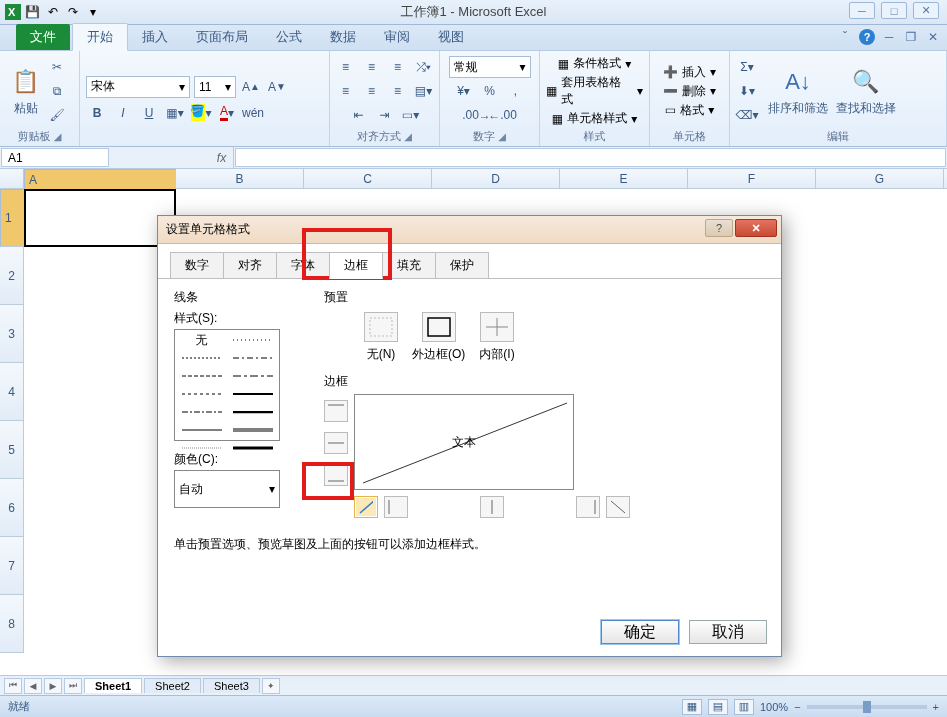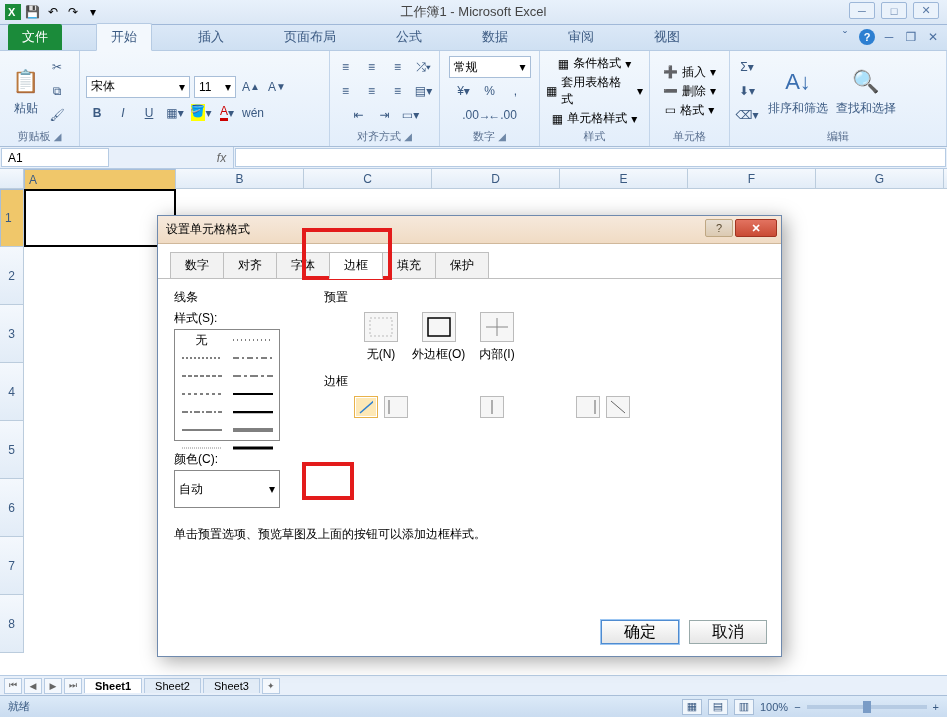--- a/index.html
+++ b/index.html
@@ -7,21 +7,21 @@
 
 
 .titlebar { height: 25px; background: linear-gradient(#e8f1fb, #dbe7f5); border-bottom: 1px solid #a0b8d8; display: flex; align-items: center; position: relative; }
 .qat { display: flex; align-items: center; gap: 2px; padding-left: 4px; }
 .qat .ico { width: 18px; height: 18px; display: flex; align-items: center; justify-content: center; font-size: 12px; }
 .title { position: absolute; left: 0; right: 0; text-align: center; font-size: 13px; color: #444; pointer-events: none; }
 .winbtns { position: absolute; right: 8px; top: 2px; display: flex; gap: 6px; }
 .winbtn { width: 26px; height: 17px; border: 1px solid #9db7d8; border-radius: 2px; background: #eaf2fb; display: flex; align-items: center; justify-content: center; font-size: 11px; color: #5a7aa6; }
 
 
-.ribbon-tabs { height: 26px; background: linear-gradient(#dbe8f7, #cfe0f2); border-bottom: 1px solid #b6cbe3; display: flex; align-items: flex-end; padding-left: 8px; position: relative; gap: 32px; }
+.ribbon-tabs { height: 26px; background: linear-gradient(#dbe8f7, #cfe0f2); border-bottom: 1px solid #b6cbe3; display: flex; align-items: flex-end; padding-left: 16px; position: relative; }
 .file-tab { background: #1b8b3a; color: #fff; padding: 4px 14px; font-size: 13px; border-radius: 2px 2px 0 0; margin-right: 2px; }
 .rtab { padding: 4px 14px; font-size: 13px; color: #3b5a82; cursor: pointer; }
 .rtab.active { background: #f3f8fd; border: 1px solid #b6cbe3; border-bottom: 1px solid #f3f8fd; border-radius: 2px 2px 0 0; margin-bottom: -1px; }
 .ribbon-right { position: absolute; right: 6px; top: 4px; display: flex; gap: 6px; align-items: center; }
 .rico { width: 16px; height: 16px; display: flex; align-items: center; justify-content: center; font-size: 12px; color: #4b6f9f; }
 .help-ico { width: 16px; height: 16px; border-radius: 50%; background: #2d7fd1; color: #fff; font-size: 11px; display: flex; align-items: center; justify-content: center; font-weight: bold; }
 
 
 .ribbon { height: 96px; background: linear-gradient(#f3f8fd, #e3eefb); border-bottom: 1px solid #a8bed8; display: flex; }
 .group { border-right: 1px solid #c3d5ea; padding: 4px 6px 2px; display: flex; flex-direction: column; justify-content: space-between; }
@@ -444,20 +444,45 @@
             <div class="preset-box">
                 <svg width="26" height="22">
                   <line x1="13" y1="2" x2="13" y2="20" stroke="#888"></line>
                   <line x1="2" y1="11" x2="24" y2="11" stroke="#888"></line>
                 </svg>
               </div>
             <span>内部(I)</span>
           </div>
         </div>
         <div class="fieldset-label">边框</div>
+        <div style="display:flex;align-items:flex-start;gap:6px;margin-top:4px">
+          <div class="vstack" style="gap:10px;padding-top:6px">
+            <div class="edge-btn">
+                <svg width="16" height="14">
+                  <line x1="0" y1="1" x2="16" y2="1" stroke="#666"></line>
+                </svg>
+              </div>
+            <div class="edge-btn">
+                <svg width="16" height="14">
+                  <line x1="0" y1="7" x2="16" y2="7" stroke="#666"></line>
+                </svg>
+              </div>
+            <div class="edge-btn">
+                <svg width="16" height="14">
+                  <line x1="0" y1="13" x2="16" y2="13" stroke="#666"></line>
+                </svg>
+              </div>
+          </div>
+          <div class="preview">
+            <svg width="220" height="96" style="position:absolute;left:0;top:0">
+              <line x1="8" y1="88" x2="212" y2="8" stroke="#000" stroke-width="0.8"></line>
+            </svg>
+            <span class="txt">文本</span>
+          </div>
+        </div>
         <div style="display:flex;gap:6px;margin:6px 0 0 0">
           <div style="width:24px"></div>
           <div class="edge-btn sel">
               <svg width="16" height="14">
                 <line x1="1" y1="13" x2="15" y2="1" stroke="#2d7fd1" stroke-width="1.5"></line>
               </svg>
             </div>
           <div class="edge-btn">
               <svg width="16" height="14">
                 <line x1="1" y1="0" x2="1" y2="14" stroke="#666"></line>

